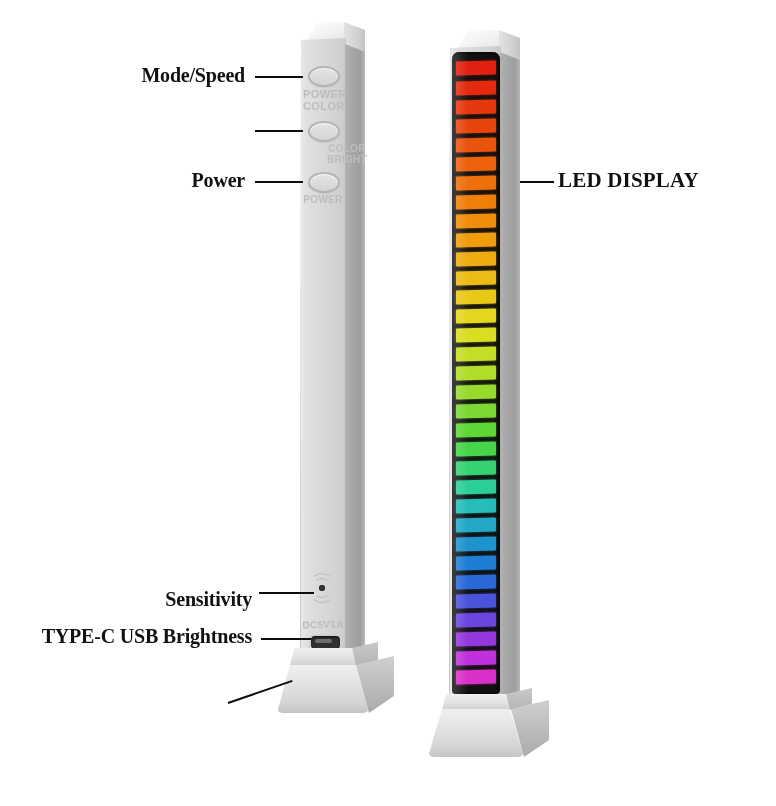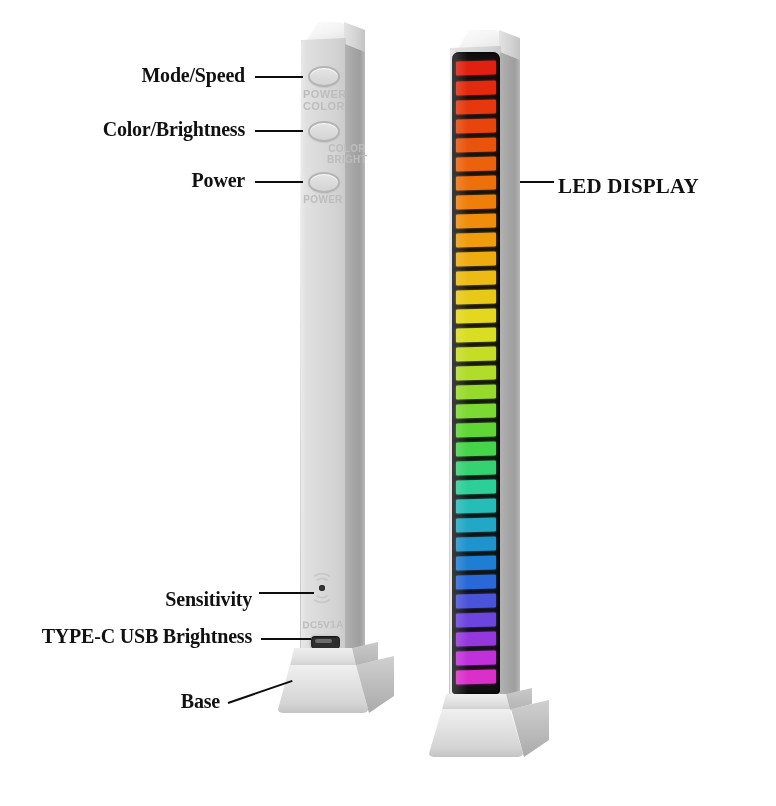--- a/index.html
+++ b/index.html
@@ -267,34 +267,32 @@
                 clip-path:polygon(14px 0px, 82px 0px, 96px 48px, 0px 48px);
                 border-radius:0 0 6px 6px;"></div>
     <div class="base-side" style="left:511px;top:700px;width:38px;height:57px;
                 clip-path:polygon(0px 9px, 38px 0px, 38px 40px, 13px 57px);
                 border-radius:0 0 5px 5px;"></div>
   </div>
 
   <div class="callout r" style="left:20px;top:64px;width:225px;">Mode/Speed</div>
   <div class="leader" style="left:255px;top:76px;width:48px;"></div>
 
-  <div class="callout r" style="left:20px;top:118px;width:225px;">Color/Brightness</div>
   <div class="leader" style="left:255px;top:130px;width:48px;"></div>
 
   <div class="callout r" style="left:20px;top:169px;width:225px;">Power</div>
   <div class="leader" style="left:255px;top:181px;width:48px;"></div>
 
   <div class="callout r" style="left:20px;top:566px;width:232px;">
     <br>
     <span>Sensitivity</span>
   </div>
   <div class="leader" style="left:259px;top:592px;width:55px;"></div>
 
   <div class="callout r" style="left:10px;top:625px;width:242px;">TYPE-C USB Brightness</div>
   <div class="leader" style="left:261px;top:638px;width:50px;"></div>
 
-  <div class="callout r" style="left:60px;top:690px;width:160px;">Base</div>
   <div class="leader-diag" style="left:228px;top:702px;width:68px;transform:rotate(-19deg);"></div>
 
   <div class="leader" style="left:520px;top:181px;width:34px;"></div>
-  <div class="callout l bold-caps" style="left:558px;top:175px;width:210px;">LED DISPLAY</div>
+  <div class="callout l bold-caps" style="left:558px;top:169px;width:210px;">LED DISPLAY</div>
 
 </div>
 
 </body></html>

